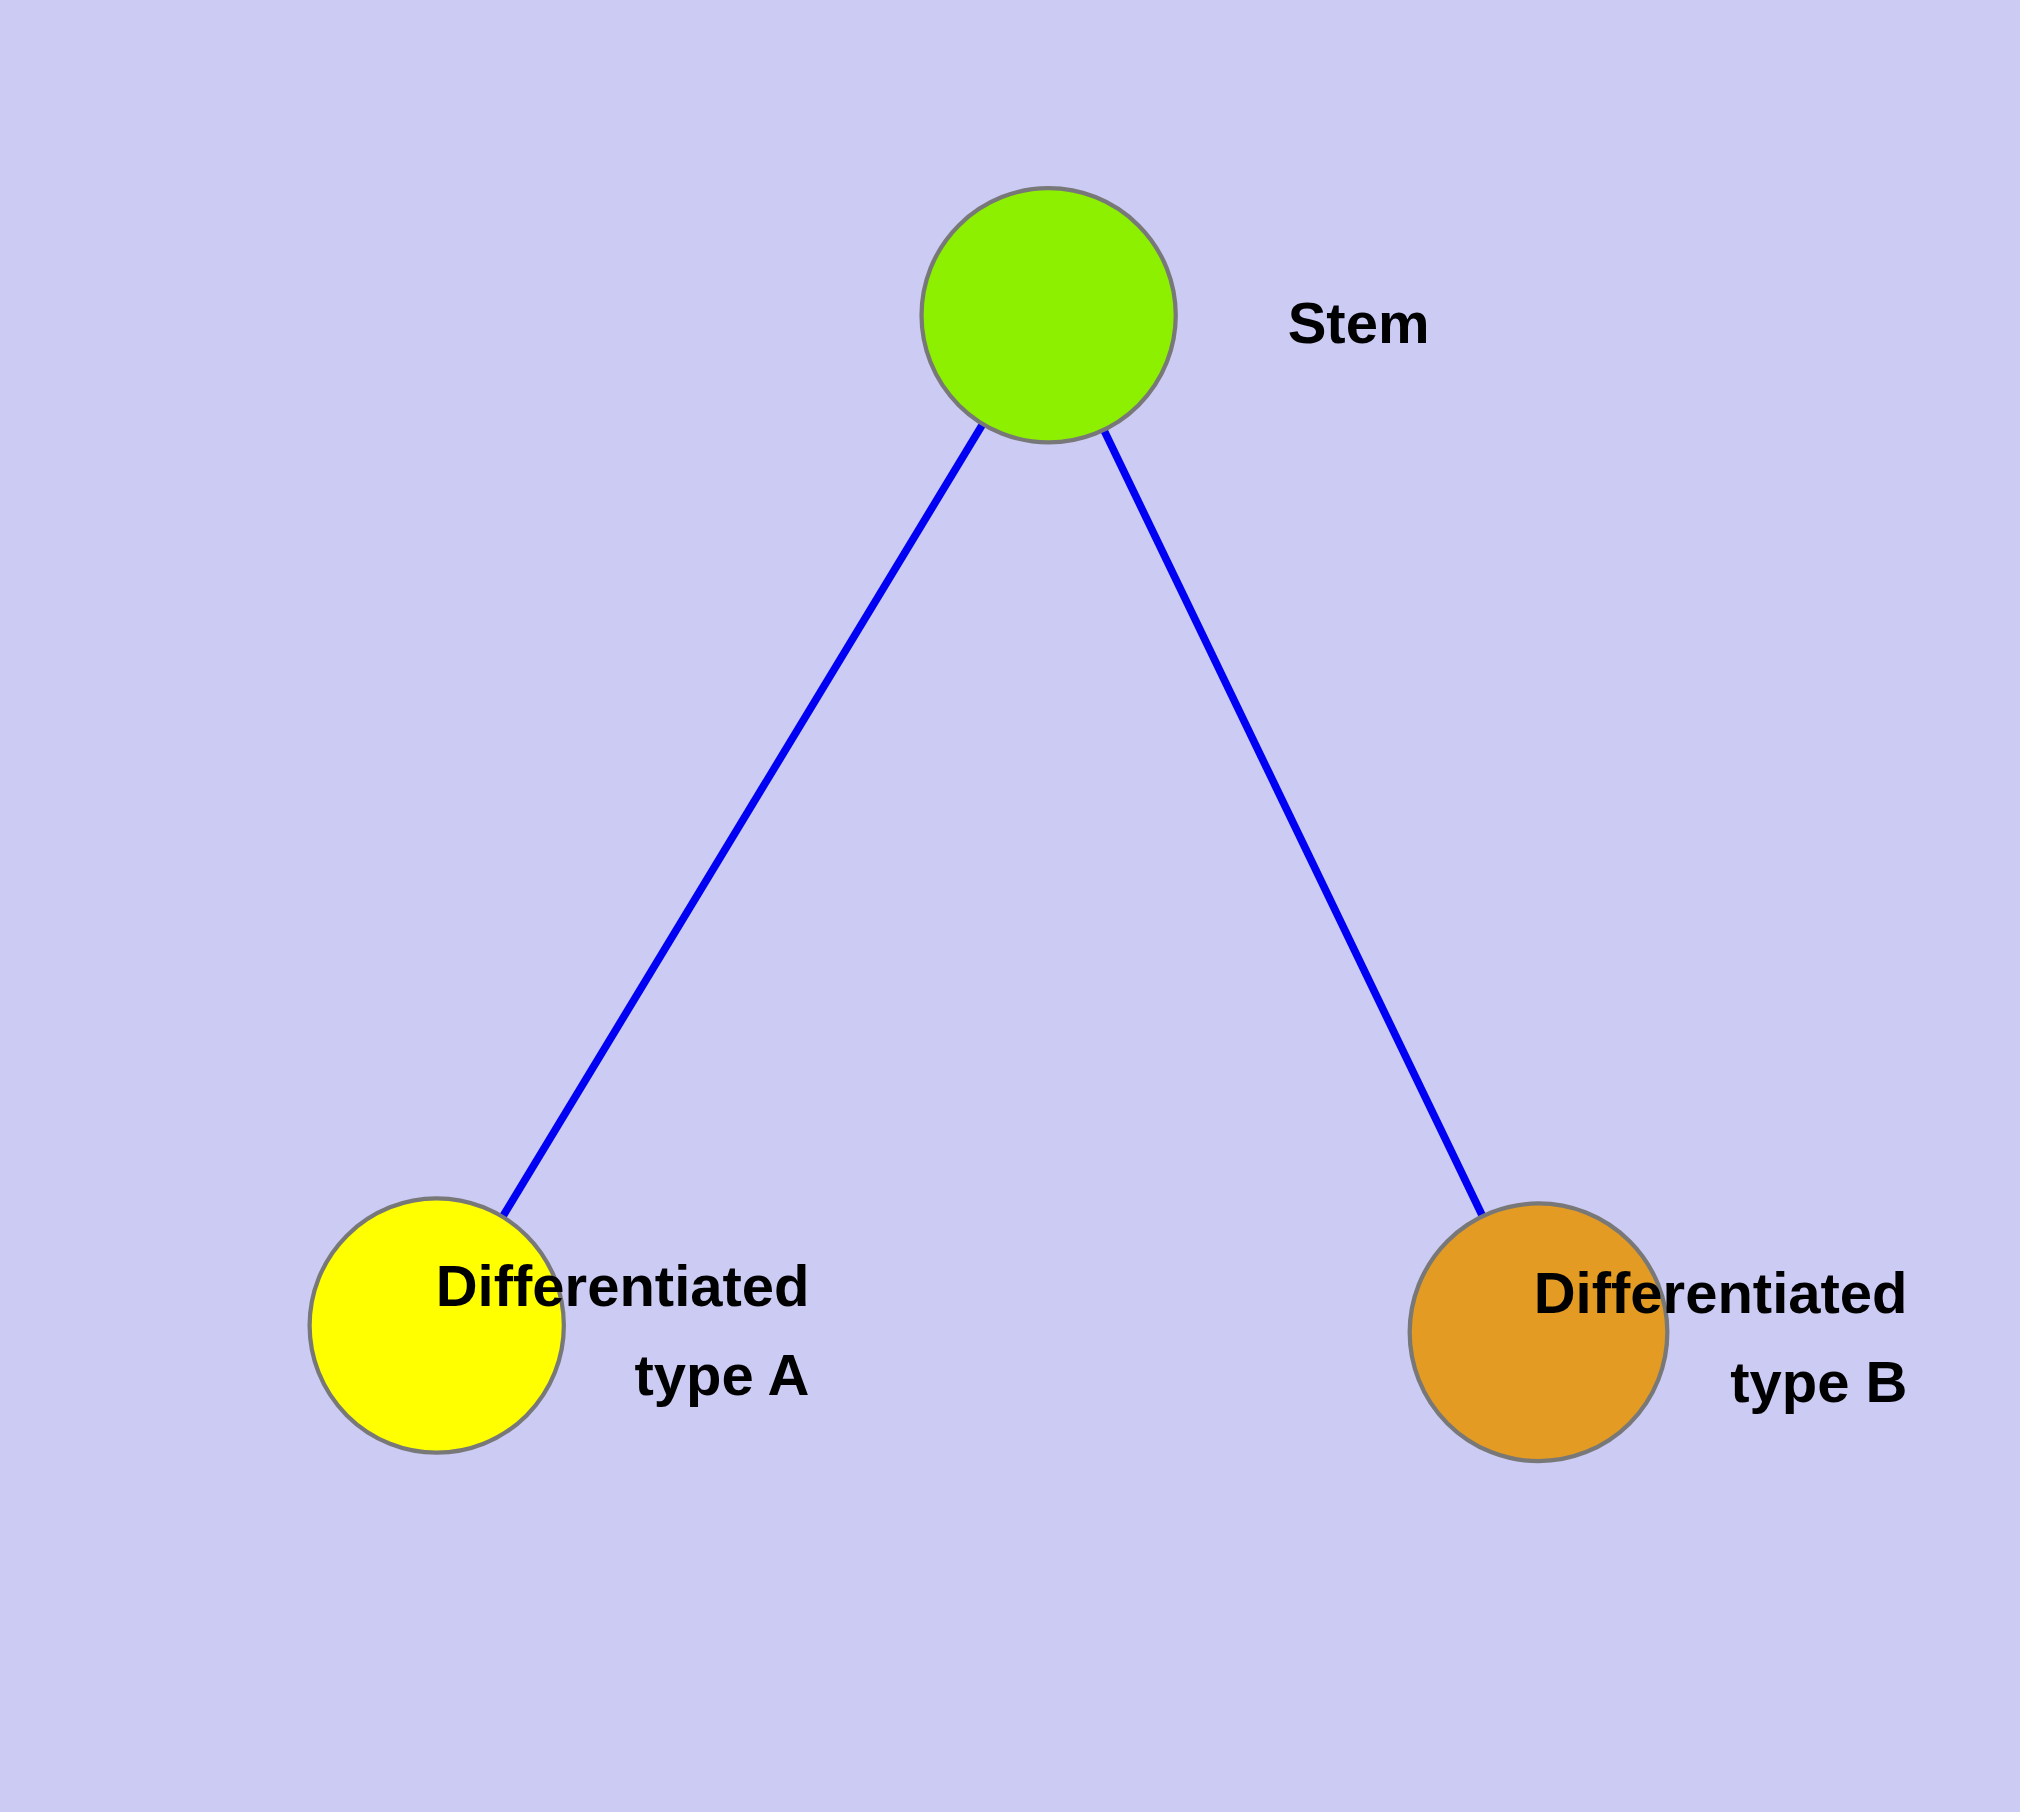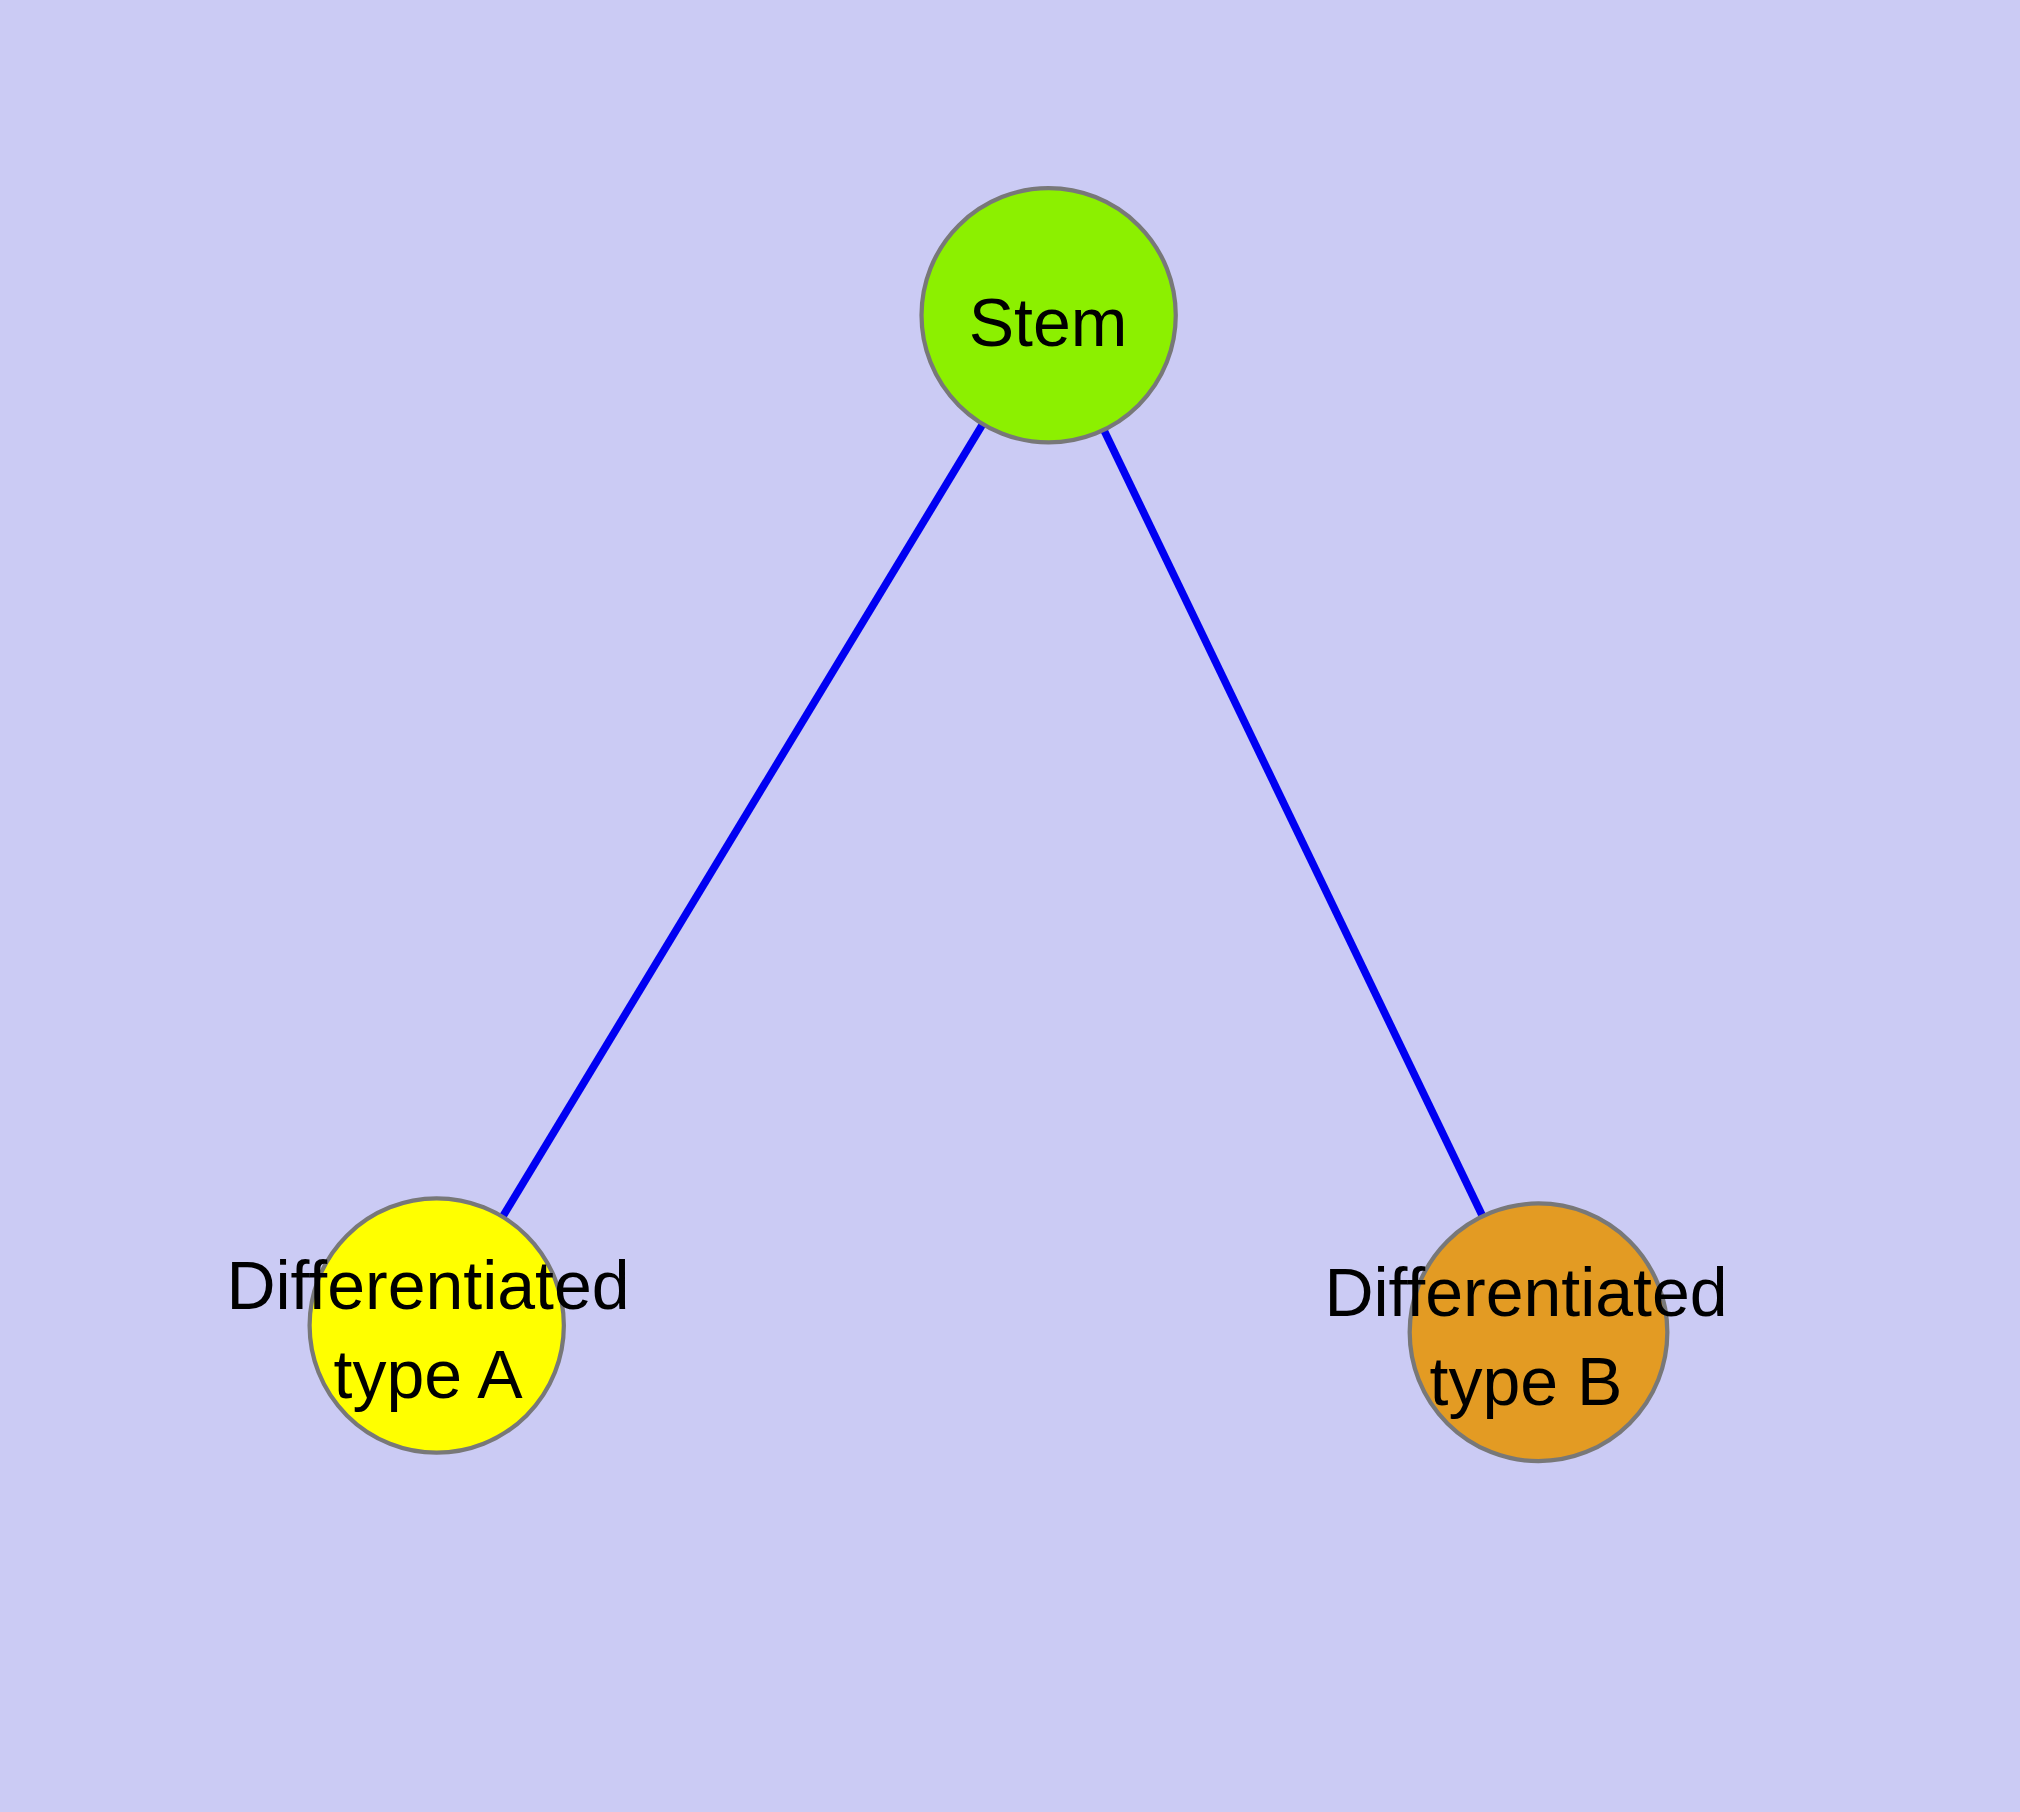--- a/index.html
+++ b/index.html
@@ -24,23 +24,23 @@
     left: 0;
     top: 0;
     width: 100%;
     height: 100%;
     display: block;
   }
   .node-label {
     position: absolute;
     transform: translate(-50%, -50%);
     width: 763px;
-    text-align: center;
-    font-weight: normal;
-    font-size: 68px;
+    text-align: right;
+    font-weight: bold;
+    font-size: 58px;
     line-height: 89px;
     letter-spacing: 0px;
     color: #000000;
     white-space: pre-line;
     pointer-events: none;
   }
 </style>
 </head>
 <body style="background: rgb(203, 203, 244);">
 

